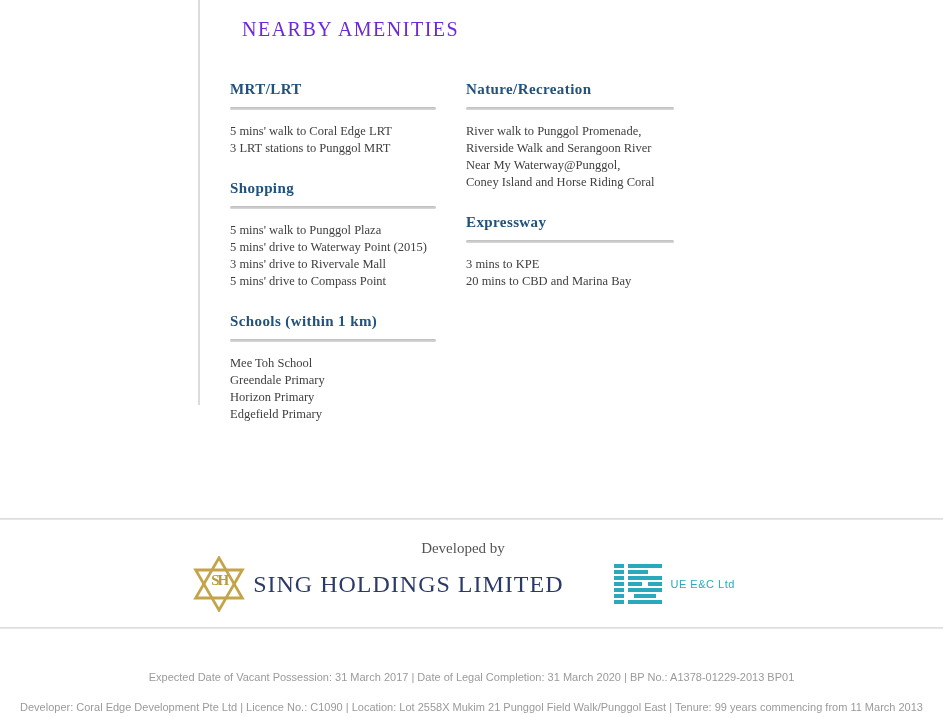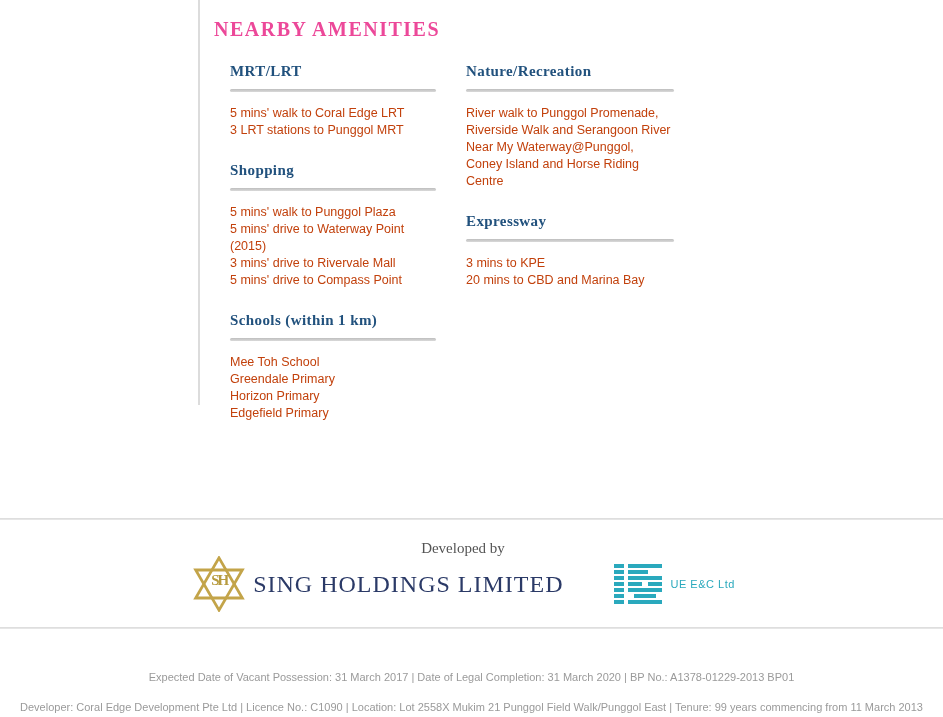--- a/index.html
+++ b/index.html
@@ -5,41 +5,41 @@
   * { margin: 0; padding: 0; box-sizing: border-box; }
   html,body { width: 943px; height: 717px; background: #ffffff; overflow: hidden; }
   body { font-family: "Liberation Sans", sans-serif; position: relative; }
 
   .left-vrule {
     position: absolute; left: 198px; top: 0; width: 2px; height: 405px;
     background: #dcdcdc;
   }
 
   .page-title {
-    position: absolute; left: 214px; top: 18px;
-    font-family: "Liberation Serif", serif; font-weight: bold;
-    font-size: 20px; letter-spacing: 1.5px; color: #ec4899;
+    position: absolute; left: 242px; top: 18px;
+    font-family: "Liberation Serif", serif; font-weight: normal;
+    font-size: 20px; letter-spacing: 1.5px; color: #6d28d9;
   }
 
   .col { position: absolute; top: 63px; }
   .col-left  { left: 230px; width: 206px; }
   .col-right { left: 466px; width: 208px; }
 
   .section { margin-bottom: 23px; }
   .section-heading {
     font-family: "Liberation Serif", serif; font-weight: bold;
-    font-size: 15px; letter-spacing: 0.4px; color: #21517d;
+    font-size: 15px; letter-spacing: 0.4px; color: #21517d; margin-top: 18px;
   }
   .section-rule {
     margin-top: 9px; height: 3px; border-radius: 2px;
     background: linear-gradient(to bottom, #bebebe, #d9d9d9);
   }
   .section-items { margin-top: 13px; }
   .section-items .item {
-    font-size: 12.5px; line-height: 17px; color: #c2410c;
+    font-size: 12.5px; line-height: 17px; color: #404040; font-family: Liberation Serif, serif;
   }
 
   .footer-rule {
     position: absolute; left: 0; width: 943px; height: 2px;
     background: #e6e6e6; border-top: 1px solid #dedede;
   }
   .footer-rule-1 { top: 518px; }
   .footer-rule-2 { top: 627px; }
 
   .developed-by {
@@ -117,21 +117,21 @@
 </div>
 
 <div class="col col-right">
   <div class="section">
     <div class="section-heading">Nature/Recreation</div>
     <div class="section-rule"></div>
     <div class="section-items">
       <div class="item">River walk to Punggol Promenade,</div>
       <div class="item">Riverside Walk and Serangoon River</div>
       <div class="item">Near My Waterway@Punggol,</div>
-      <div class="item">Coney Island and Horse Riding Centre</div>
+      <div class="item">Coney Island and Horse Riding Coral</div>
     </div>
   </div>
 
   <div class="section">
     <div class="section-heading">Expressway</div>
     <div class="section-rule"></div>
     <div class="section-items">
       <div class="item">3 mins to KPE</div>
       <div class="item">20 mins to CBD and Marina Bay</div>
     </div>

